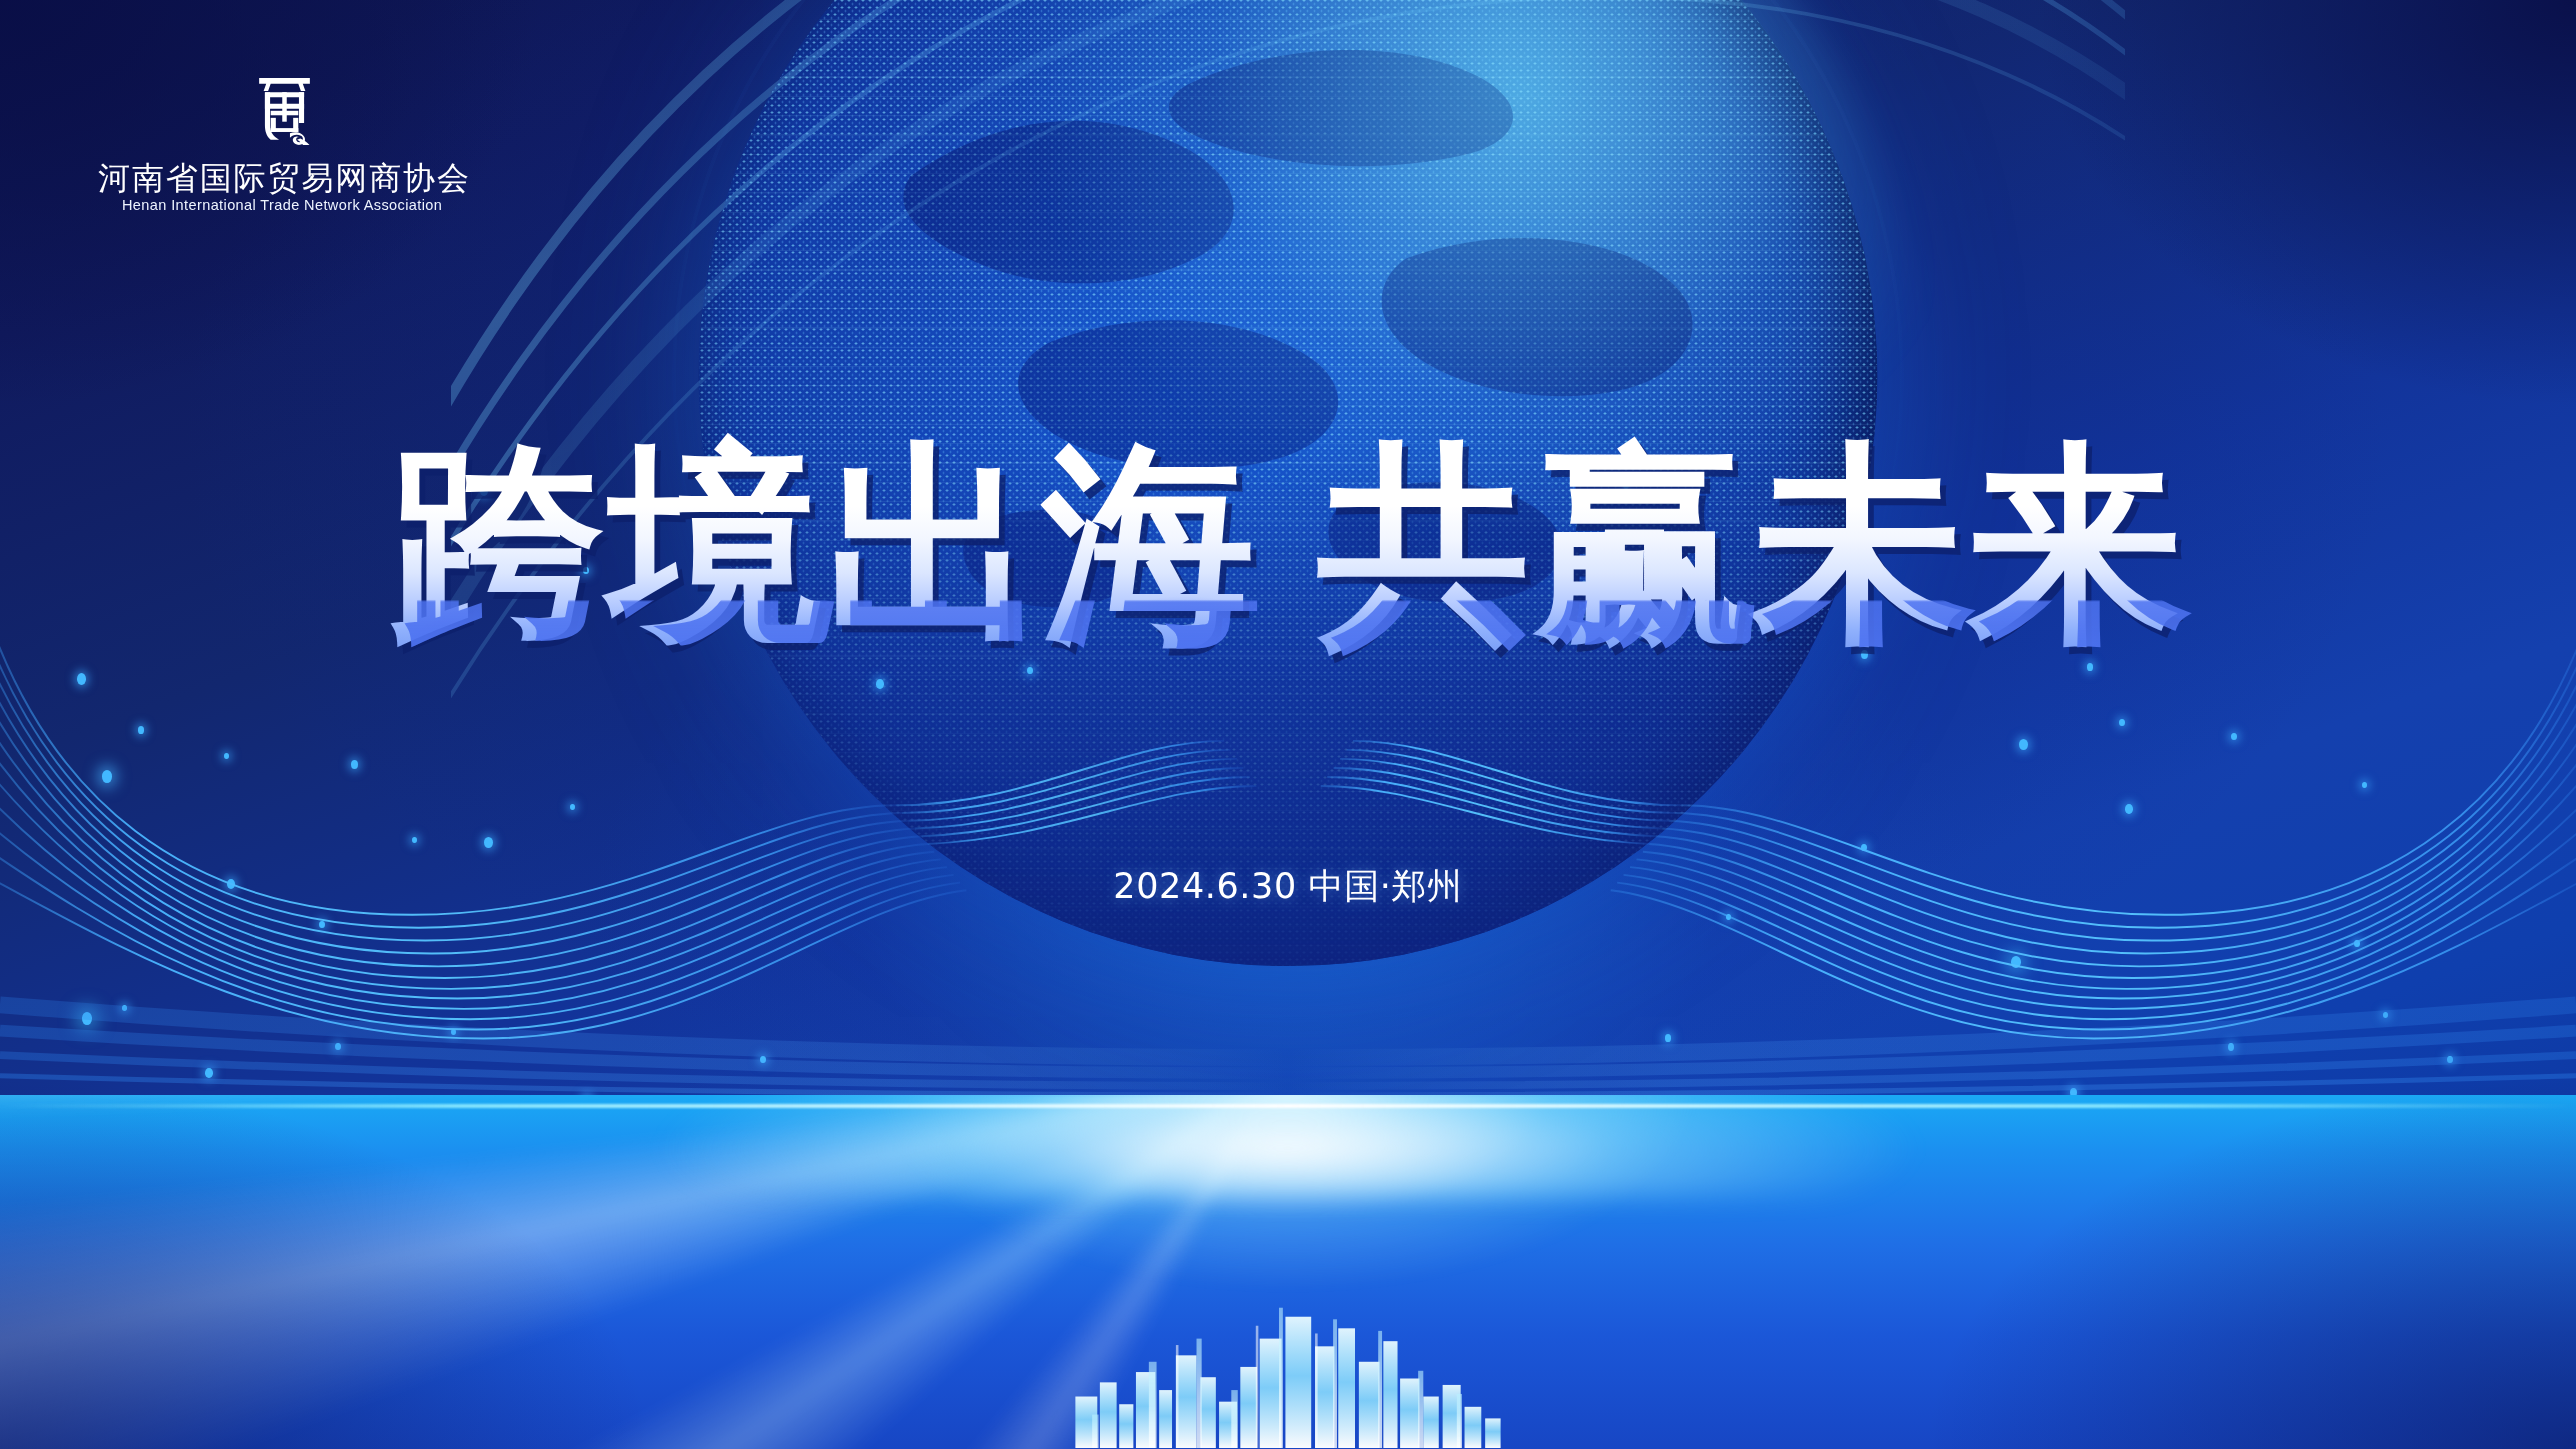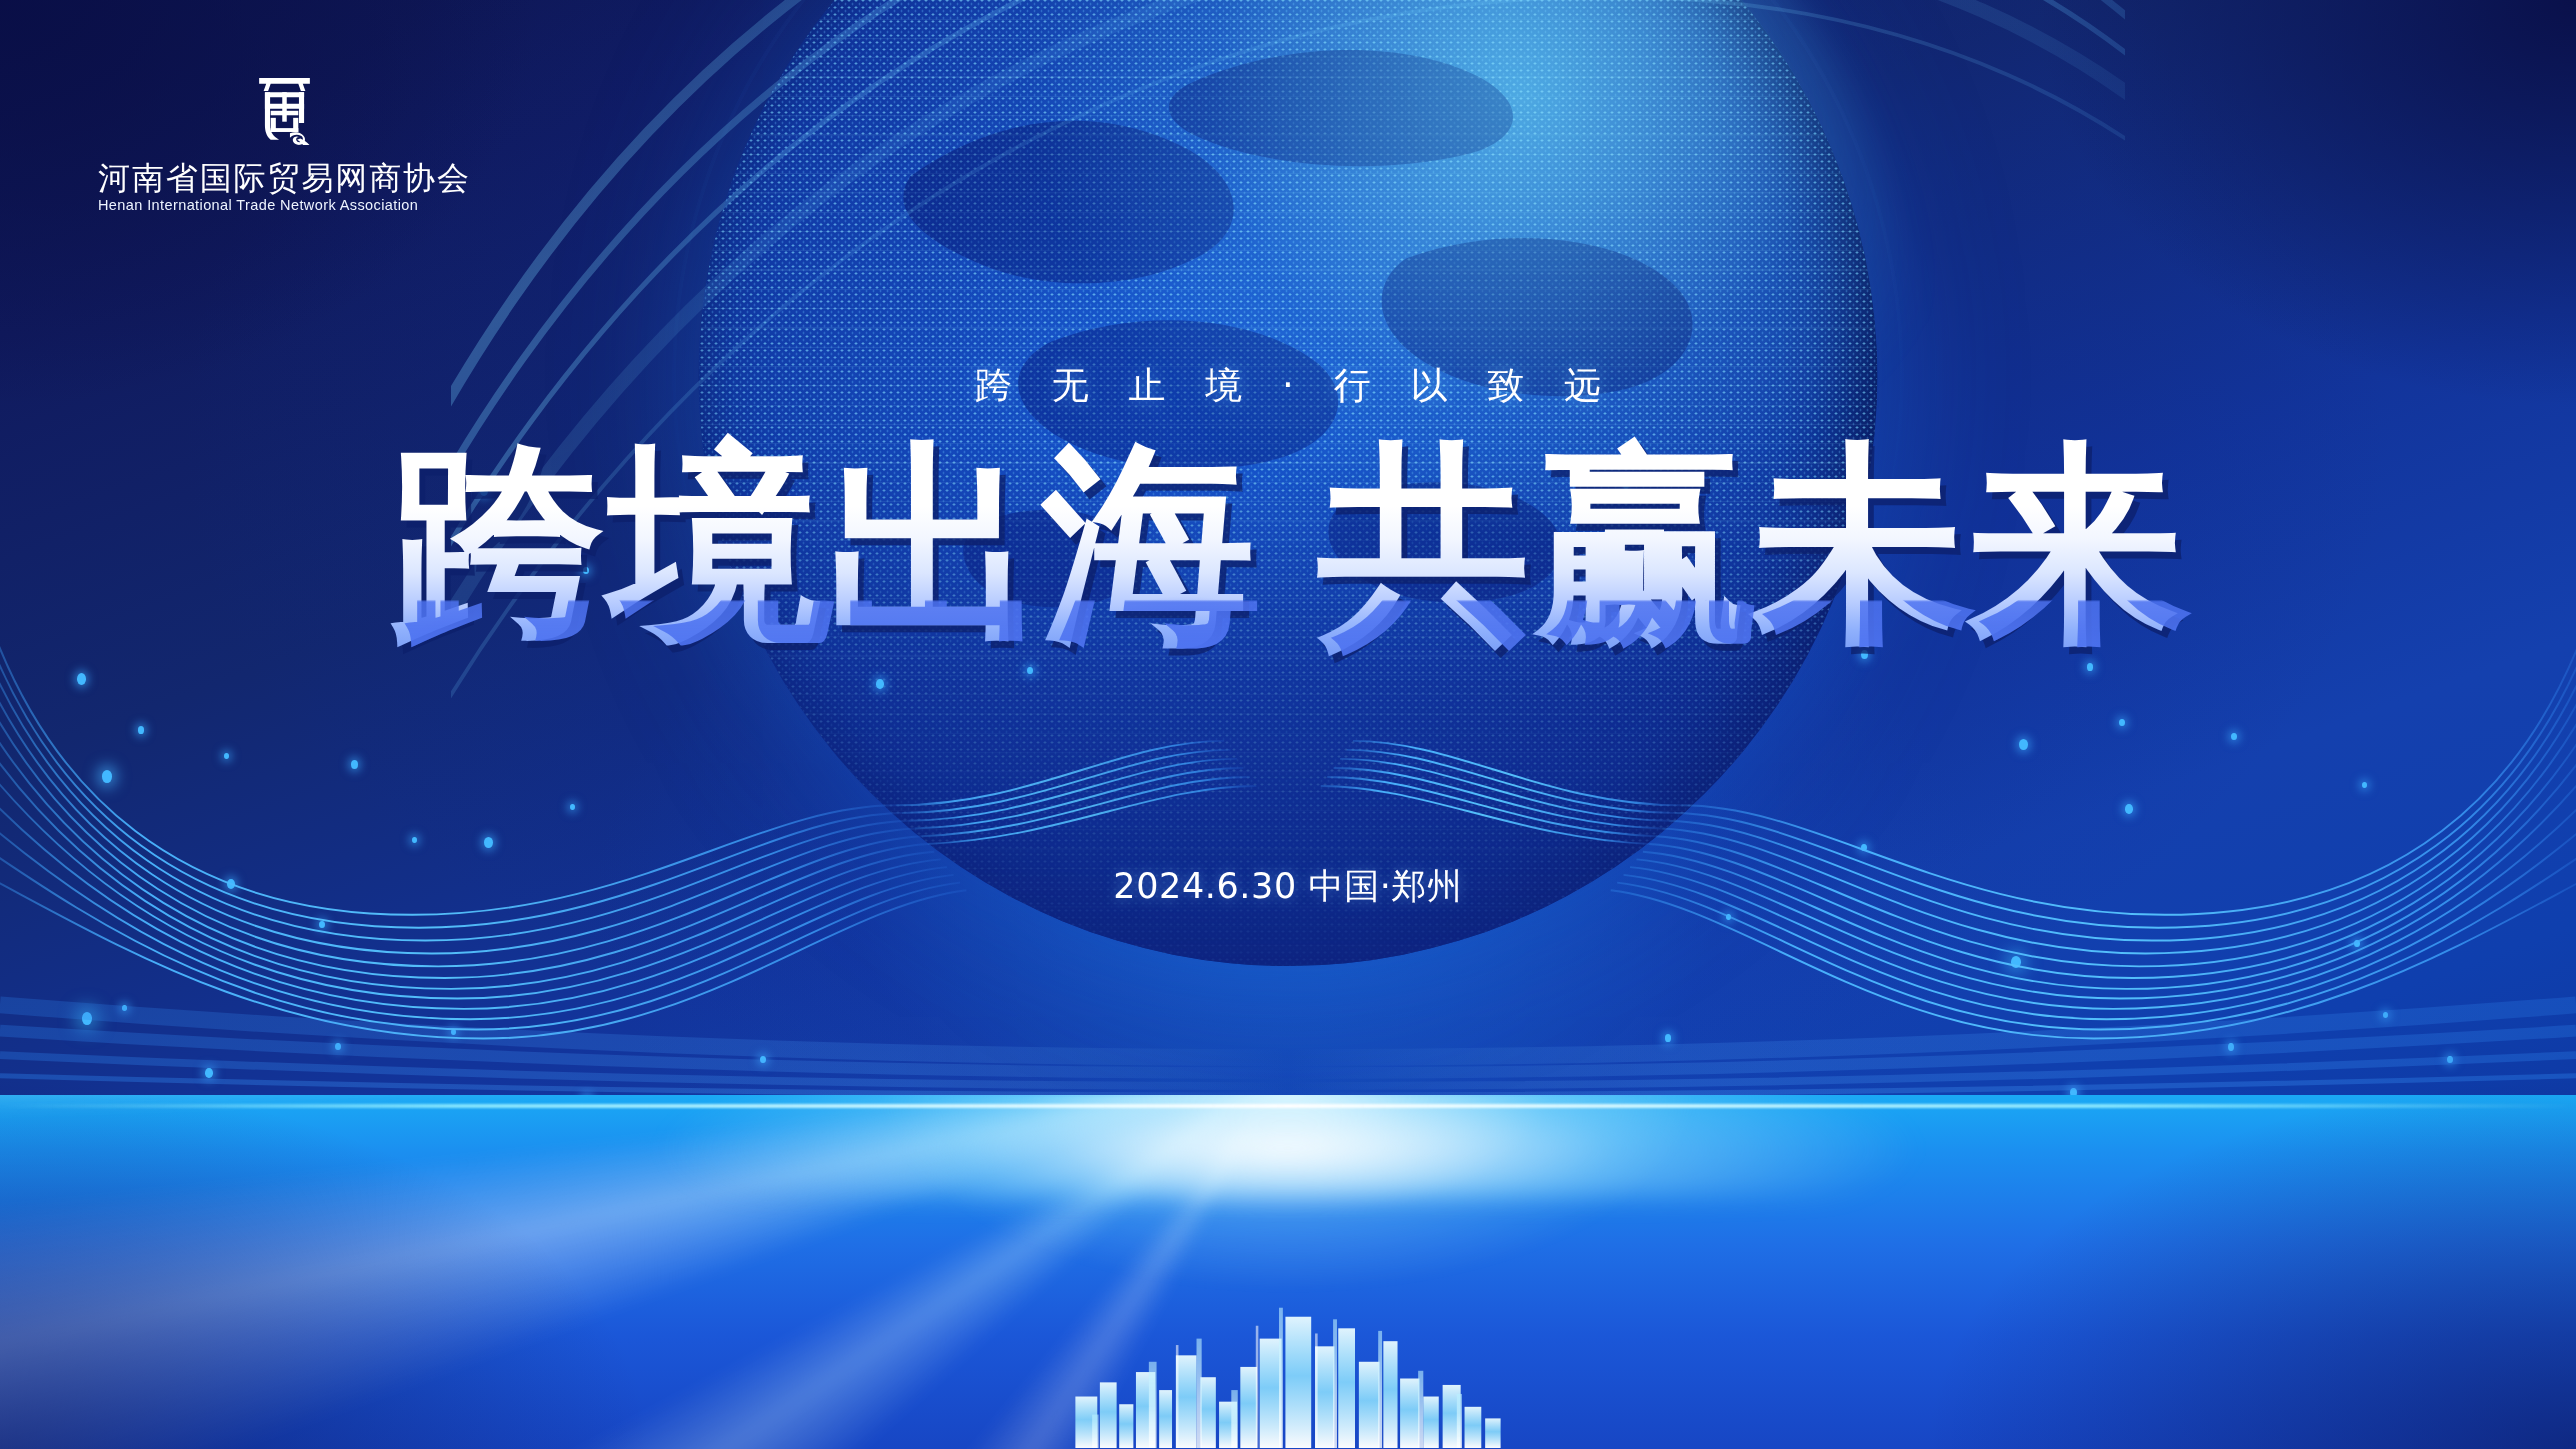--- a/index.html
+++ b/index.html
@@ -131,21 +131,21 @@
   
   .city{ position:absolute; left:50%; transform:translateX(-50%); bottom:0.6px; width:451px; height:148px; }
 
   
   .logo{ position:absolute; left:98px; top:74px; display:flex; align-items:center; gap:16.7px;flex-direction:column; }
   .logo-mark{ width:61px; height:71px; flex:0 0 auto; }
   .logo-txt{ display:flex; flex-direction:column; gap:4.5px; }
   .logo-cn{ color:#fff; font-size:32px; letter-spacing:1.9px; line-height:1;
             font-family:"DejaVu Sans","Liberation Sans",sans-serif; font-weight:400; white-space:nowrap;}
   .logo-en{ color:#eef4ff; font-size:14.5px; letter-spacing:0.4px; line-height:1; white-space:nowrap;
-            font-family:"Liberation Sans",sans-serif; }
+            font-family:"Liberation Sans",sans-serif;margin-left:24px; }
 
   
   .tagline{ position:absolute; left:0; right:0; top:361px; text-align:center; color:#ffffff;
             font-size:37px; letter-spacing:14px; font-weight:400; text-indent:14px;
             font-family:"DejaVu Sans","Liberation Sans",sans-serif;
             text-shadow:0 0 15.5px rgba(110,195,255,.55); }
 
   
   .headline{ position:absolute; left:0; right:0; top:425px; text-align:center;
              font-size:213px; line-height:1.12; font-weight:700; letter-spacing:3.9px;
@@ -432,21 +432,20 @@
         <path d="M56,92 c9,-4 20,-1 23,7 c2,7 -4,12 -11,11 c-6,-1 -9,-6 -7,-10 c2,-3 6,-4 9,-2 c-3,0 -5,2 -4,5 c1,3 5,4 8,2 c3,-2 3,-7 -1,-9 c-5,-3 -13,-2 -17,3 z"></path>
         <path d="M72,100 c6,2 11,6 15,11 h-10 c-3,-4 -6,-7 -10,-9 z"></path>
       </g>
     </svg>
     <div class="logo-txt">
       <div class="logo-cn">河南省国际贸易网商协会</div>
       <div class="logo-en">Henan International Trade Network Association</div>
     </div>
   </div>
 
-  <div class="tagline">跨 无 止 境  ·  行 以 致 远</div>
 
   <div class="headline">
     <div class="hl-shadow">
       <span>跨境出海</span><span class="hl-gap"></span><span>共赢未来</span>
     </div>
     <div class="hl-main">
       <span>跨境出海</span><span class="hl-gap"></span><span>共赢未来</span>
     </div>
     <div class="hl-mtn">
       <span>跨境出海</span><span class="hl-gap"></span><span>共赢未来</span>

